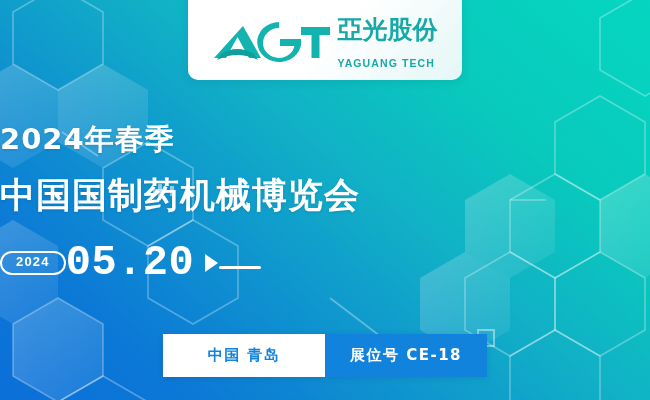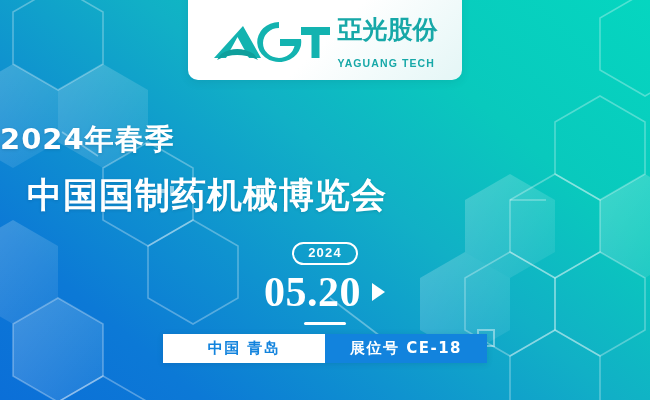--- a/index.html
+++ b/index.html
@@ -94,50 +94,47 @@
     white-space: nowrap;
   }
   .h-line2 {
     font-family: "DejaVu Sans", sans-serif;
     font-size: 35px;
     font-weight: 700;
     letter-spacing: 1px;
     margin-top: 12px;
     text-shadow: 0 1px 3px rgba(0,50,80,.18);
     white-space: nowrap;
-    padding-left: 27px;
   }
 
   
   .datewrap {
     position: absolute;
     left: 0;
     right: 0;
     top: 242px;
     display: flex;
-    flex-direction: column;
     align-items: center;
   }
   .year-pill {
     border: 2px solid #ffffff;
     border-radius: 12px;
     color: #ffffff;
     font-size: 13px;
     font-weight: 700;
     letter-spacing: 1.2px;
     padding: 2px 14px 3px;
     line-height: 1.1;
   }
   .dates {
     display: flex;
     align-items: center;
     gap: 10px;
-    margin-top: 6px;
-    color: #ffffff;
-    font-family: Liberation Serif, serif;
+    color: #ffffff;
+    font-family: Liberation Mono, monospace;
     font-size: 42px;
     font-weight: 700;
     letter-spacing: 0.5px;
     line-height: 1;
   }
   .arrow-tri {
     width: 0; height: 0;
     border-left: 13px solid #ffffff;
     border-top: 9px solid transparent;
     border-bottom: 9px solid transparent;
@@ -150,21 +147,21 @@
     border-radius: 2px;
     margin-top: 9px;
   }
 
   
   .infobar {
     position: absolute;
     left: 163px;
     top: 334px;
     width: 324px;
-    height: 29px;
+    height: 43px;
     display: flex;
     box-shadow: 0 1px 6px rgba(0,40,70,.14);
   }
   .info-left, .info-right {
     flex: 1 1 50%;
     display: flex;
     align-items: center;
     justify-content: center;
     font-family: "DejaVu Sans", sans-serif;
     font-size: 15px;

